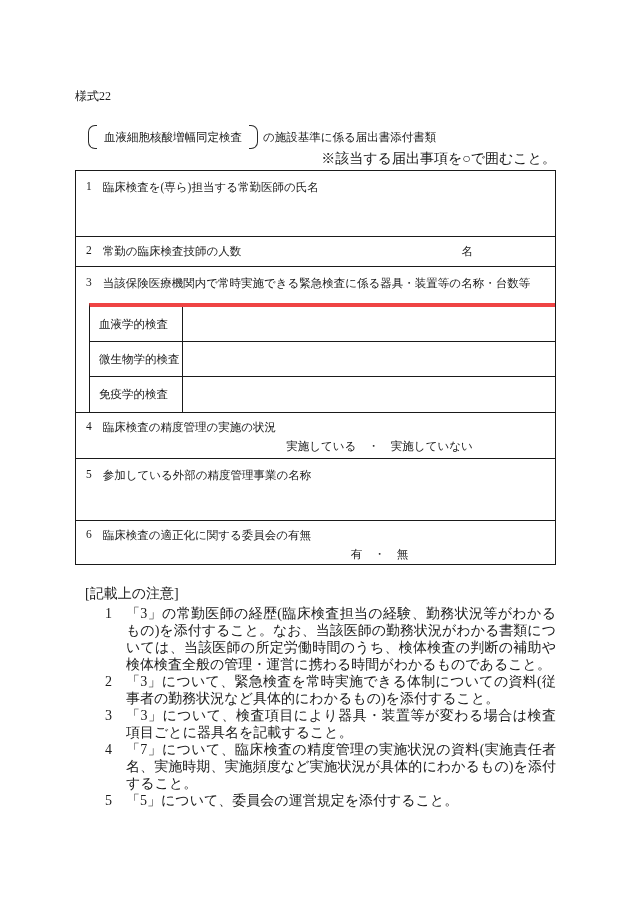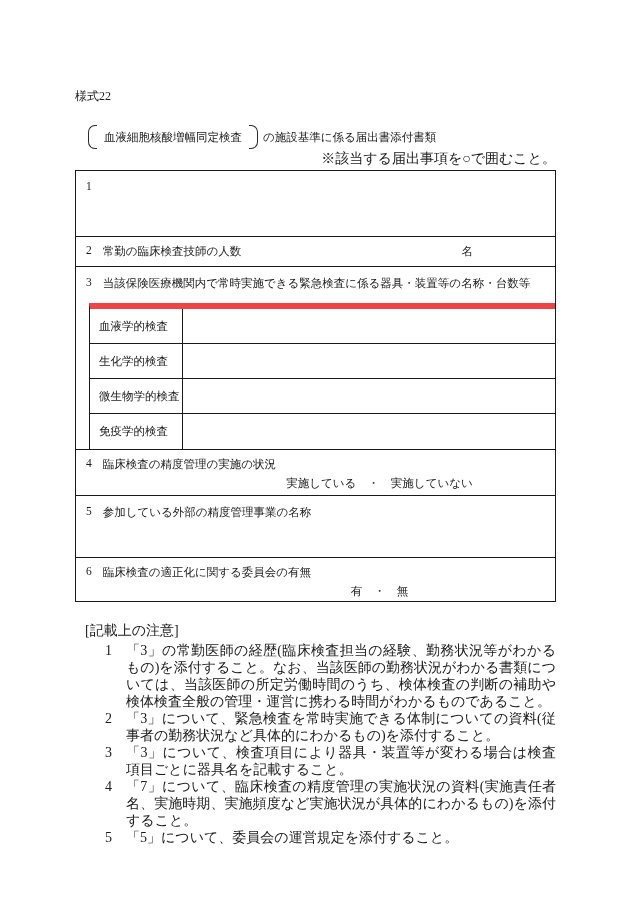--- a/index.html
+++ b/index.html
@@ -25,21 +25,21 @@
   .form-table { border:1.2px solid #1a1a1a; margin-top:4px; font-size:11.5px; }
   .trow { border-bottom:1px solid #1a1a1a; position:relative; }
   .trow:last-child { border-bottom:none; }
   .row-label { display:flex; gap:11px; align-items:flex-start; }
   .num { flex:0 0 auto; }
   .r1 { height:66px; padding:9px 10px; }
   .r2 { height:30px; display:flex; align-items:center; padding:0 10px; }
   .r2 .unit { margin-left:auto; margin-right:72px; }
   .r3 { padding:9px 0 0 0; }
   .r3 .row-label { padding:0 10px; }
-  .sub-table { margin:12px 0 0 13px; border-top:6px solid #ef4444; border-left:1px solid #1a1a1a; }
+  .sub-table { margin:12px 0 0 13px; border-top:4px solid #ef4444; border-left:1px solid #1a1a1a; }
   .sub-row { display:flex; height:35px; border-bottom:1px solid #1a1a1a; }
   .sub-row:last-child { border-bottom:none; }
   .sub-cat { width:93px; flex:0 0 93px; border-right:1px solid #1a1a1a; display:flex; align-items:center; padding-left:9px; }
   .sub-val { flex:1; }
   .r4 { padding:7px 10px 4px; }
   .opts { margin-top:3px; margin-left:128px; text-align:center; line-height:16px; }
   .r5 { height:62px; padding:9px 10px; }
   .r6 { padding:7px 10px 2px; }
 
   
@@ -65,43 +65,40 @@
     <div class="suffix">の施設基準に係る届出書添付書類</div>
   </div>
 
   <div class="circle-note">※該当する届出事項を○で囲むこと。</div>
 
   <div class="form-table">
 
     <div class="trow r1">
       <div class="row-label">
         <span class="num">1</span>
+        <span class="lbl">臨床検査を(専ら)担当する常勤医師の氏名</span>
       </div>
     </div>
 
     <div class="trow r2">
       <div class="row-label">
         <span class="num">2</span>
         <span class="lbl">常勤の臨床検査技師の人数</span>
       </div>
       <span class="unit">名</span>
     </div>
 
     <div class="trow r3">
       <div class="row-label">
         <span class="num">3</span>
         <span class="lbl">当該保険医療機関内で常時実施できる緊急検査に係る器具・装置等の名称・台数等</span>
       </div>
       <div class="sub-table">
         <div class="sub-row">
           <div class="sub-cat">血液学的検査</div>
-          <div class="sub-val"></div>
-        </div>
-        <div class="sub-row">
-          <div class="sub-cat">生化学的検査</div>
           <div class="sub-val"></div>
         </div>
         <div class="sub-row">
           <div class="sub-cat">微生物学的検査</div>
           <div class="sub-val"></div>
         </div>
         <div class="sub-row">
           <div class="sub-cat">免疫学的検査</div>
           <div class="sub-val"></div>
         </div>

